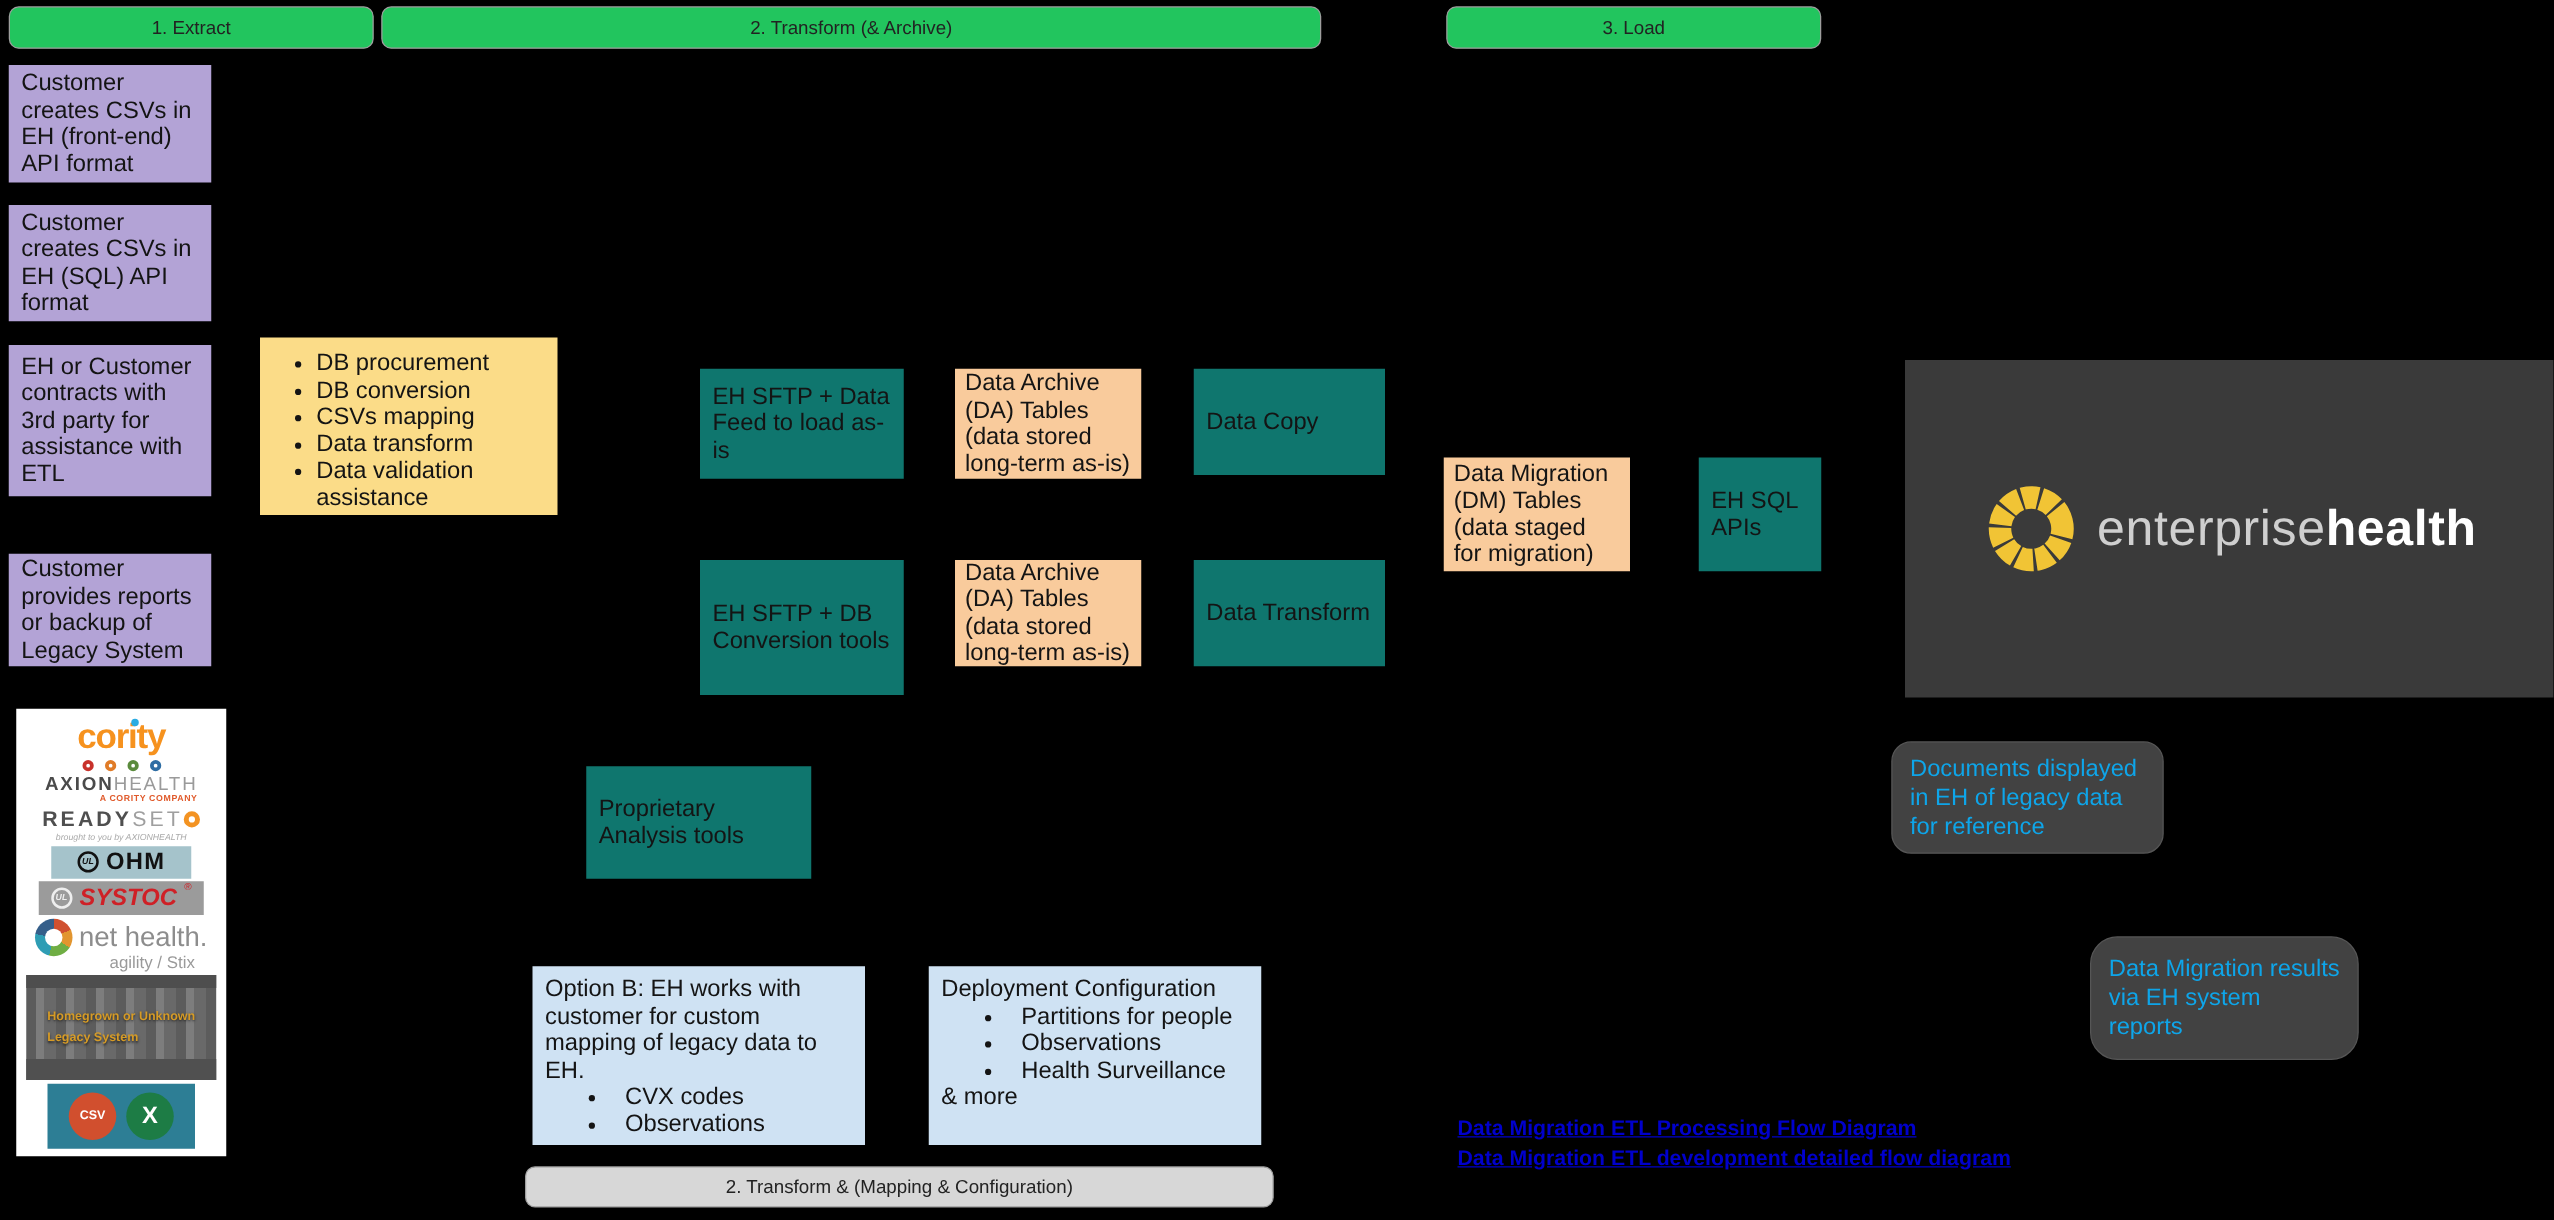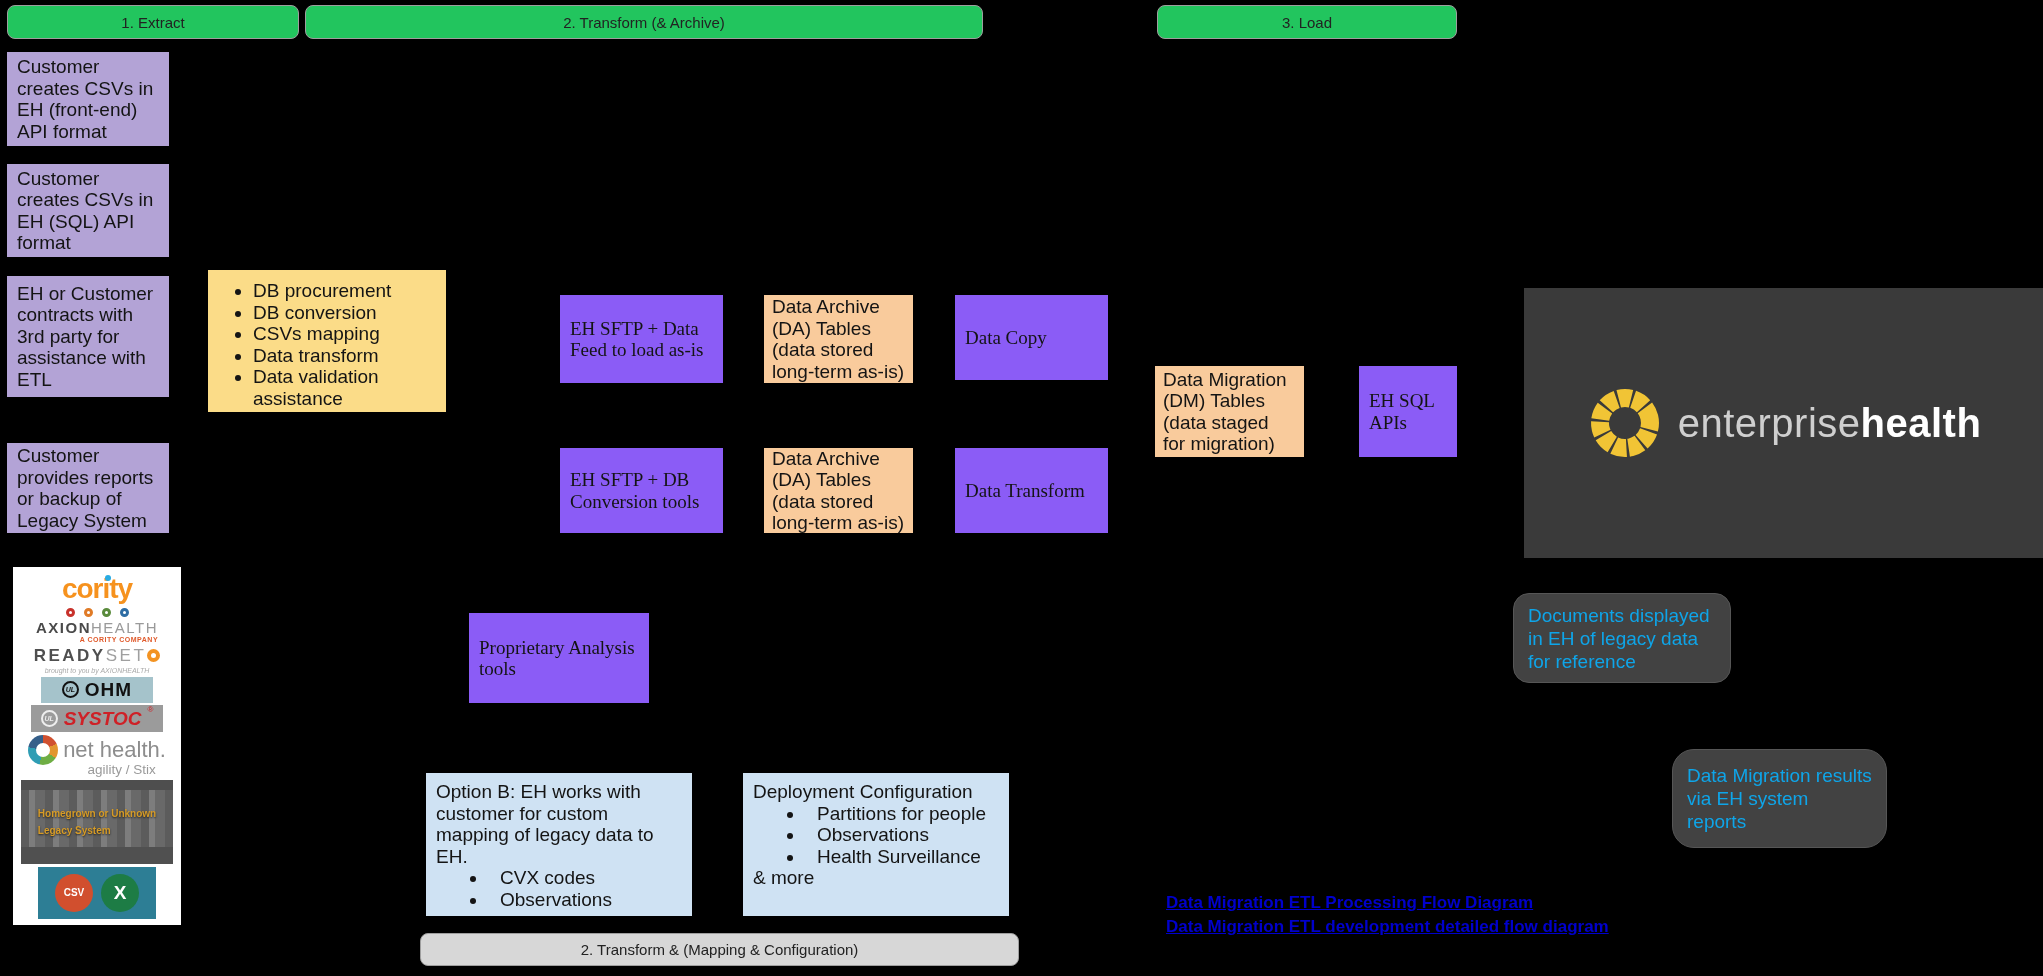--- a/index.html
+++ b/index.html
@@ -16,21 +16,21 @@
   }
 
   
   .box {
     position:absolute; color:#141414; font-size:19px; line-height:21.5px;
     padding:8px 10px; display:flex; flex-direction:column; justify-content:center;
   }
   .box.top-align { justify-content:flex-start; }
   .purple { background:#b3a3d6; }
   .yellow { background:#fbdc88;padding-left:19px; }
-  .green  { background:#8b5cf6;font-family:Liberation Serif, serif; }
+  .green  { background:#0f766e; }
   .orange { background:#f9cb9c; }
   .blue   { background:#cfe2f3; }
 
   .yellow ul { list-style:disc; padding-left:26px; }
   .blue ul { list-style:disc; padding-left:52px; }
   .blue ul li { padding-left:12px; }
 
   
   .callout {
     position:absolute; background:#424242; border:1px solid #565656;
@@ -105,21 +105,21 @@
   .xls-circle { background:#1d7c45; font-size:19px; }
 </style>
 </head>
 <body>
 
 <div id="canvas">
 
   <div class="stage-btn" style="left:7px; width:292px;">
     <span>1. Extract</span>
   </div>
-  <div class="stage-btn" style="left:305px; width:678px;">
+  <div class="stage-btn" style="left:305px; width:752px;">
     <span>2. Transform (&amp; Archive)</span>
   </div>
   <div class="stage-btn" style="left:1157px; width:300px;">
     <span>3. Load</span>
   </div>
 
   <div class="box purple" style="left:7px; top:52px; width:162px; height:94px;">
     <span>Customer creates CSVs in EH (front-end) API format</span>
   </div>
   <div class="box purple" style="left:7px; top:164px; width:162px; height:93px;">
@@ -145,21 +145,21 @@
   <div class="box green" style="left:560px; top:295px; width:163px; height:88px;">
     <span>EH SFTP + Data Feed to load as-is</span>
   </div>
   <div class="box orange" style="left:764px; top:295px; width:149px; height:88px; padding:4px 8px;">
     <span>Data Archive (DA) Tables (data stored long-term as-is)</span>
   </div>
   <div class="box green" style="left:955px; top:295px; width:153px; height:85px;">
     <span>Data Copy</span>
   </div>
 
-  <div class="box green" style="left:560px; top:448px; width:163px; height:85px;">
+  <div class="box green" style="left:560px; top:448px; width:163px; height:108px;">
     <span>EH SFTP + DB Conversion tools</span>
   </div>
   <div class="box orange" style="left:764px; top:448px; width:149px; height:85px; padding:4px 8px;">
     <span>Data Archive (DA) Tables (data stored long-term as-is)</span>
   </div>
   <div class="box green" style="left:955px; top:448px; width:153px; height:85px;">
     <span>Data Transform</span>
   </div>
 
   <div class="box orange" style="left:1155px; top:366px; width:149px; height:91px; padding:4px 8px;">

